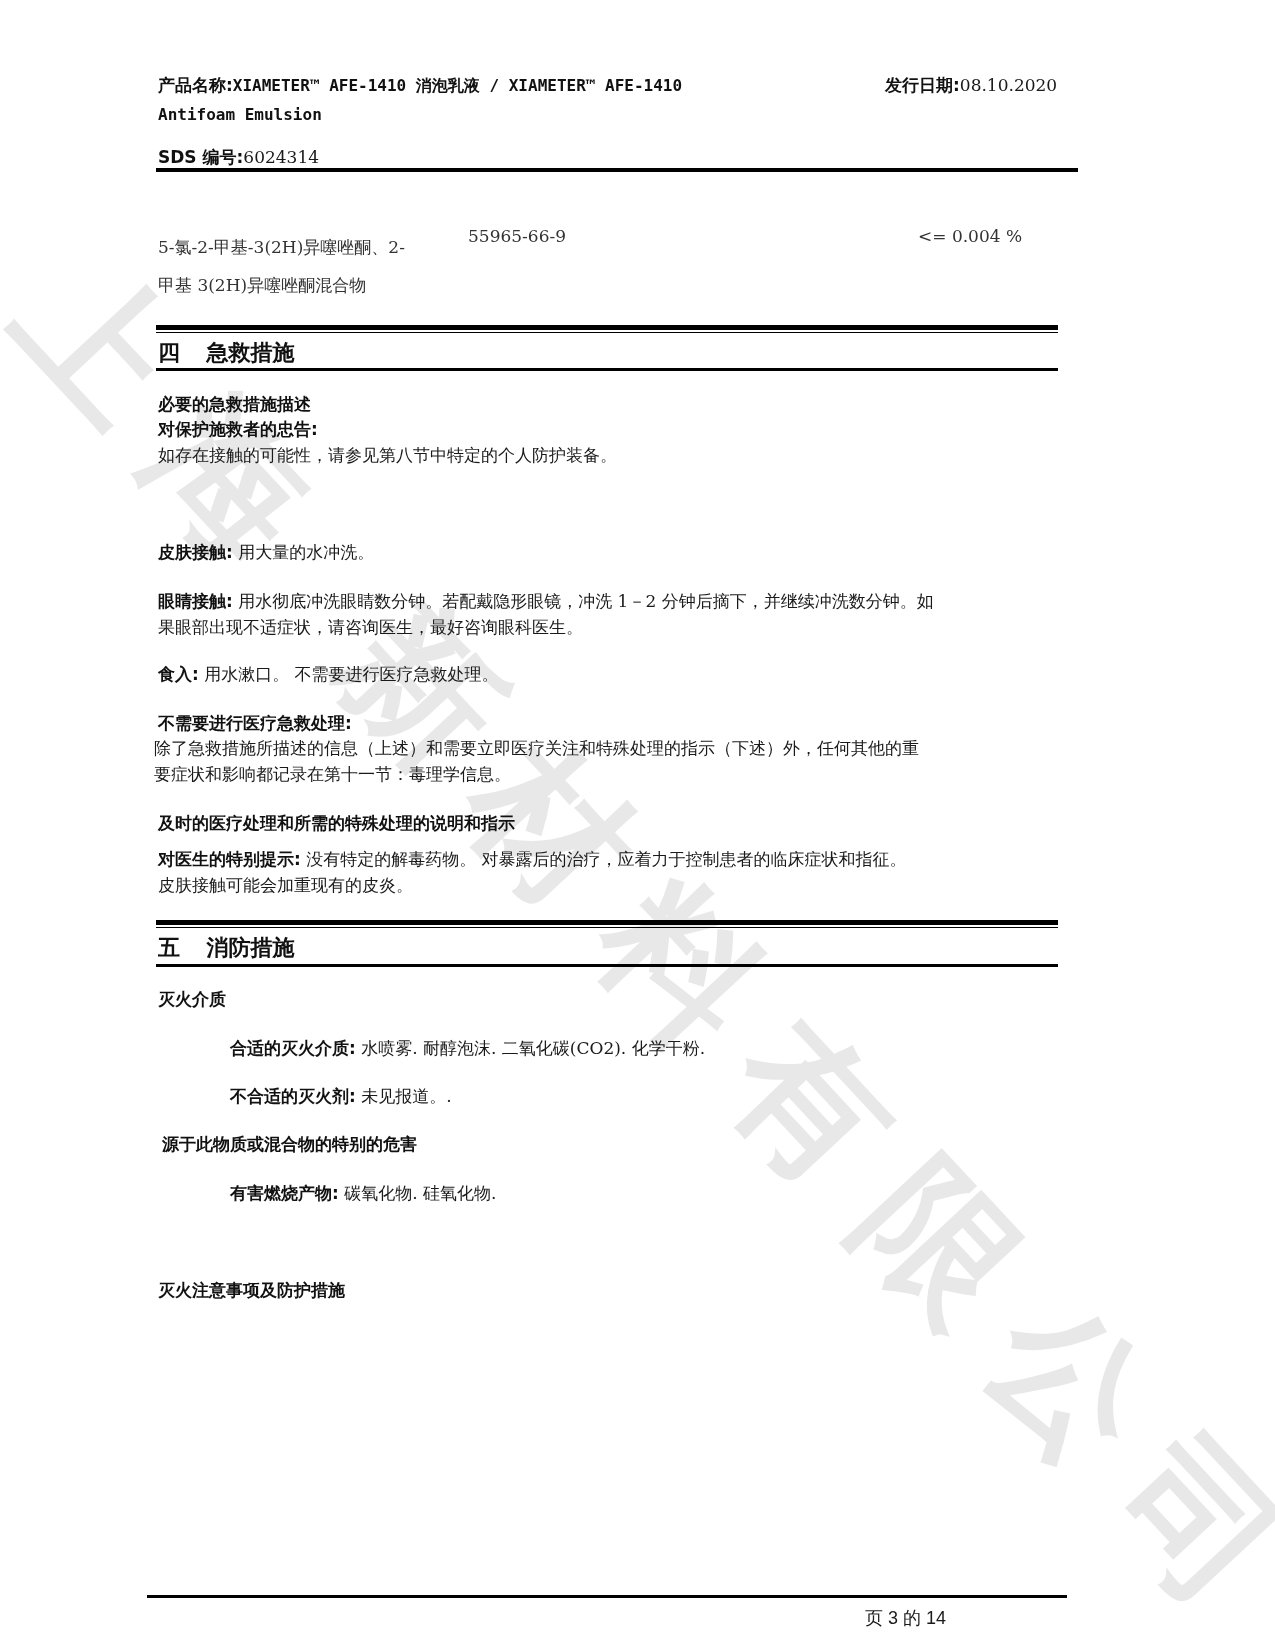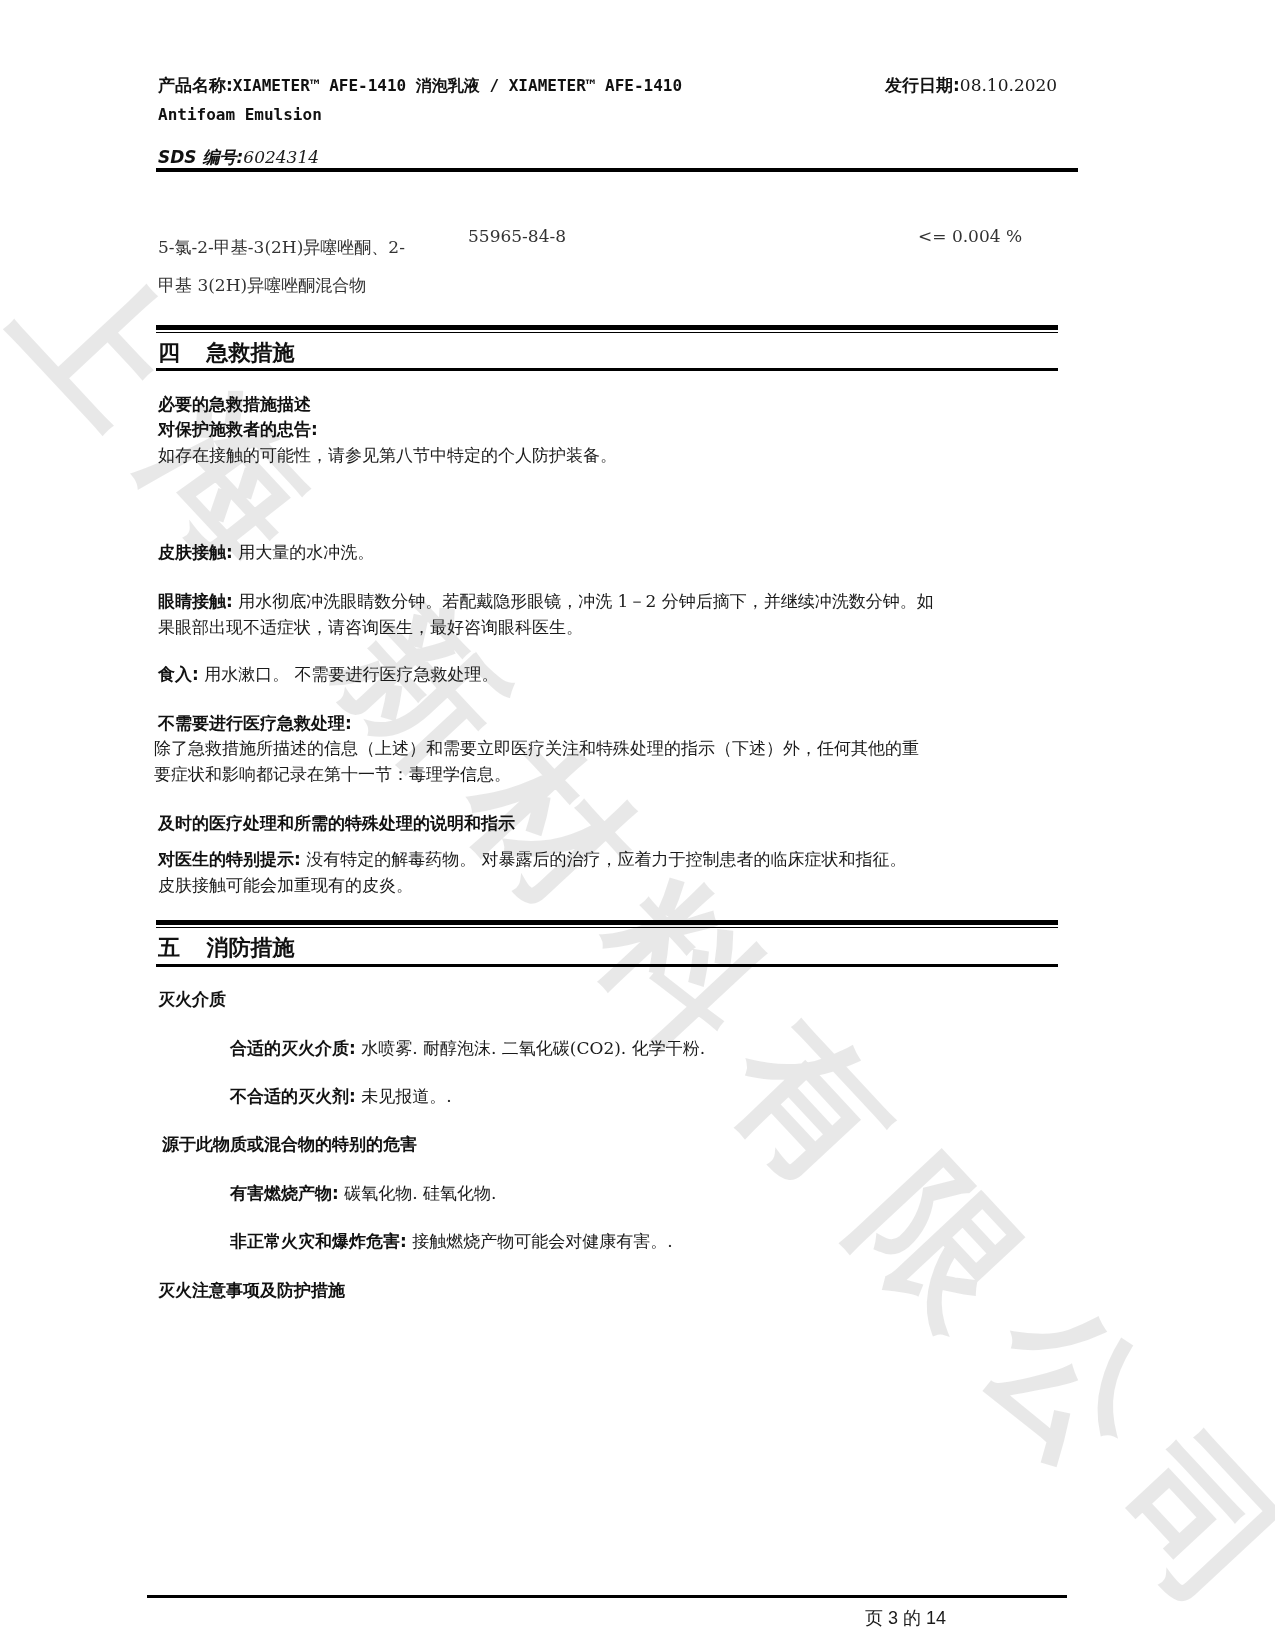--- a/index.html
+++ b/index.html
@@ -27,30 +27,30 @@
 
   <div class="watermark" style="left:120px; top:220px; transform: rotate(47deg);">上海 新材料有限公司</div>
 
   <div class="abs hdr" style="left:158px; top:71px; width:620px;">
     <span class="bold">产品名称:</span><span class="mono bold" style="font-size:16px;">XIAMETER™ AFE-1410 消泡乳液 / XIAMETER™ AFE-1410</span><br>
     <span class="mono bold" style="font-size:16px;">Antifoam Emulsion</span>
   </div>
   <div class="abs hdr" style="left:885px; top:71px; white-space:nowrap;">
     <span class="bold">发行日期:</span><span class="serif">08.10.2020</span>
   </div>
-  <div class="abs hdr" style="left:158px; top:143px; white-space:nowrap;font-style:italic;">
+  <div class="abs hdr" style="left:158px; top:143px; white-space:nowrap;">
     <span class="bold">SDS 编号:</span><span class="serif">6024314</span>
   </div>
   <div class="rule-thick" style="left:156px; top:168px; width:922px; height:4px;"></div>
 
   <div class="abs txt serif" style="left:158px; top:228px; line-height:38px; color:#333;">
     <span>5-氯-2-甲基-3(2H)异噻唑酮、2-</span><br>
     <span>甲基 3(2H)异噻唑酮混合物</span>
   </div>
-  <div class="abs txt serif" style="left:468px; top:223px; color:#333;">55965-84-8</div>
+  <div class="abs txt serif" style="left:468px; top:223px; color:#333;">55965-66-9</div>
   <div class="abs txt serif" style="left:918px; top:223px; color:#333;">&lt;= 0.004 %</div>
 
   <div class="rule-thick" style="left:156px; top:325px; width:902px; height:5px;"></div>
   <div class="rule-thick" style="left:156px; top:332px; width:902px; height:1px;"></div>
   <div class="sec-title" style="left:158px; top:338px; white-space:pre;">四  急救措施</div>
   <div class="rule-thick" style="left:156px; top:368px; width:902px; height:3px;"></div>
 
   <div class="abs txt bold" style="left:158px; top:391px;">必要的急救措施描述</div>
   <div class="abs txt bold" style="left:158px; top:416px;">对保护施救者的忠告:</div>
   <div class="abs txt serif" style="left:158px; top:442px;">如存在接触的可能性，请参见第八节中特定的个人防护装备。</div>
@@ -87,21 +87,18 @@
   <div class="abs txt" style="left:230px; top:1035px;">
     <span class="bold">合适的灭火介质:</span><span class="serif"> 水喷雾. 耐醇泡沫. 二氧化碳(CO2). 化学干粉.</span>
   </div>
   <div class="abs txt" style="left:230px; top:1083px;">
     <span class="bold">不合适的灭火剂:</span><span class="serif"> 未见报道。.</span>
   </div>
   <div class="abs txt bold" style="left:162px; top:1131px;">源于此物质或混合物的特别的危害</div>
   <div class="abs txt" style="left:230px; top:1180px;">
     <span class="bold">有害燃烧产物:</span><span class="serif"> 碳氧化物. 硅氧化物.</span>
   </div>
-  <div class="abs txt" style="left:230px; top:1228px;">
-    <span class="bold">非正常火灾和爆炸危害:</span><span class="serif"> 接触燃烧产物可能会对健康有害。.</span>
-  </div>
   <div class="abs txt bold" style="left:158px; top:1277px;">灭火注意事项及防护措施</div>
 
   <div class="rule-thick" style="left:147px; top:1595px; width:920px; height:3px;"></div>
   <div class="abs footer-page" style="left:865px; top:1606px; white-space:nowrap;">页 3 的 14</div>
 
 </div>
 
 </body></html>

